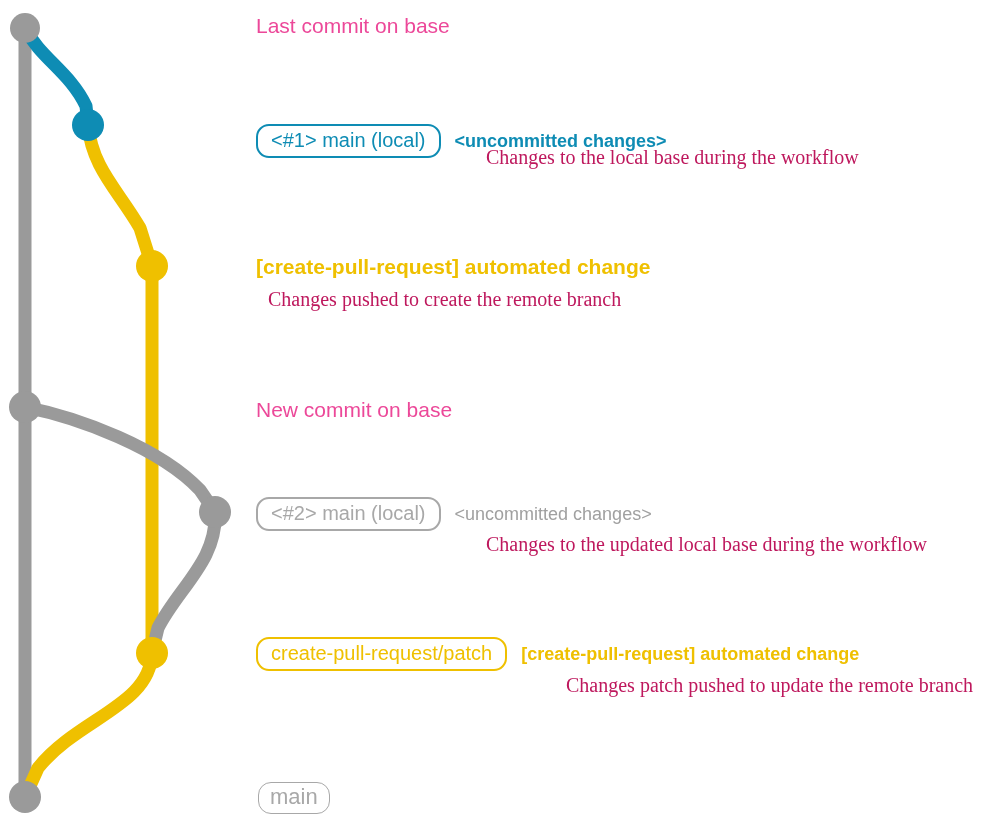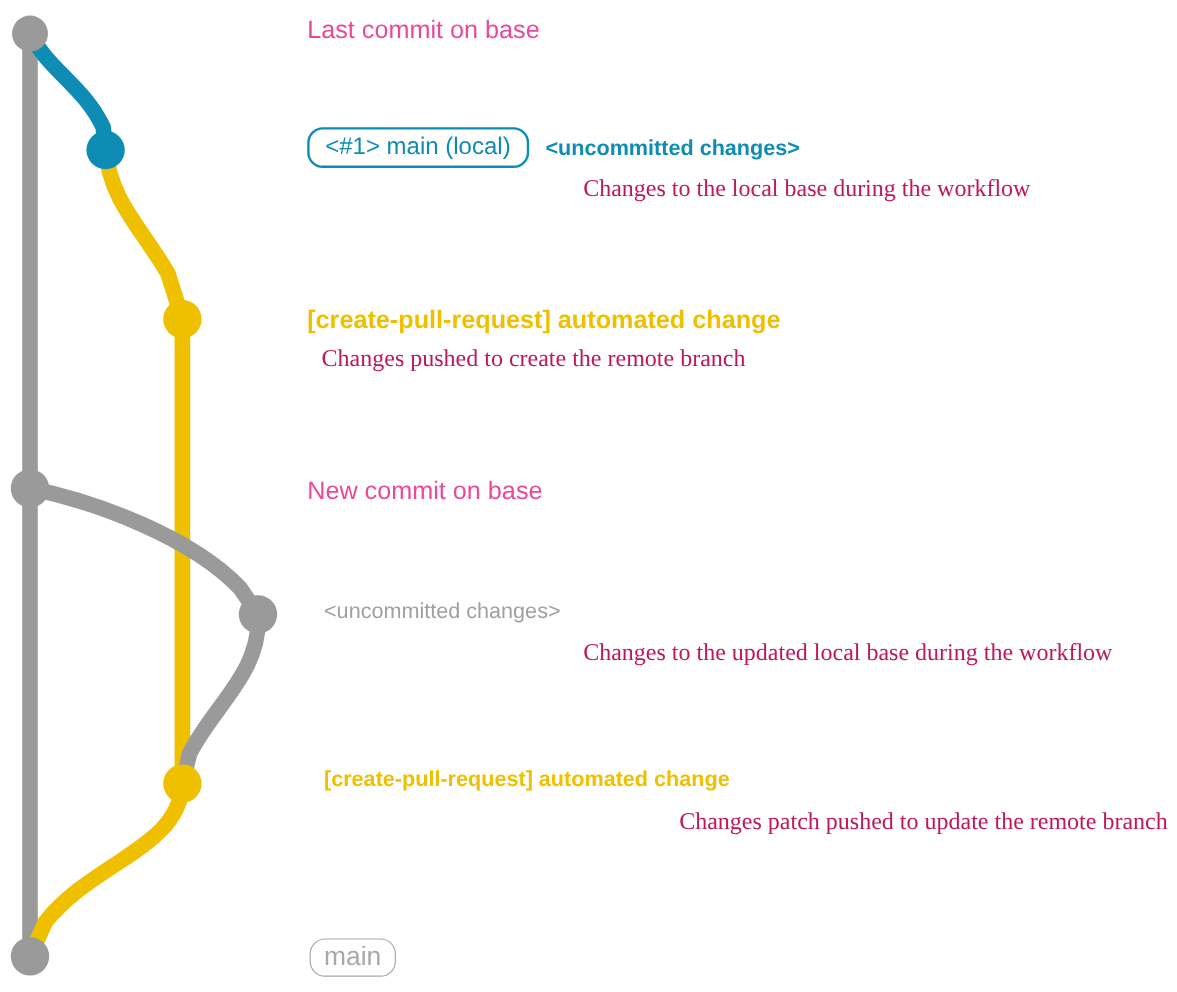--- a/index.html
+++ b/index.html
@@ -109,36 +109,38 @@
     <circle cx="152" cy="266" r="16" fill="#efc000"></circle>
     <circle cx="25" cy="407" r="16" fill="#9a9a9a"></circle>
     <circle cx="215" cy="512" r="16" fill="#9a9a9a"></circle>
     <circle cx="152" cy="653" r="16" fill="#efc000"></circle>
     <circle cx="25" cy="797" r="16" fill="#9a9a9a"></circle>
   </g>
 </svg>
 
 <div class="heading" style="left:256px; top:14px;">Last commit on base</div>
 
-<div class="row" style="left:256px; top:106px;">
+<div class="row" style="left:256px; top:124px;">
   <span class="pill blue">&lt;#1&gt; main (local)</span>
   <span class="subject blue">&lt;uncommitted changes&gt;</span>
 </div>
 <div class="desc" style="left:486px; top:146px;">Changes to the local base during the workflow</div>
 
 <div class="heading gold" style="left:256px; top:255px;">[create-pull-request] automated change</div>
 <div class="desc" style="left:268px; top:288px;">Changes pushed to create the remote branch</div>
 
 <div class="heading" style="left:256px; top:398px;">New commit on base</div>
 
 <div class="row" style="left:256px; top:497px;">
+  <span class="pill gray">&lt;#2&gt; main (local)</span>
   <span class="subject gray">&lt;uncommitted changes&gt;</span>
 </div>
 <div class="desc" style="left:486px; top:533px;">Changes to the updated local base during the workflow</div>
 
 <div class="row" style="left:256px; top:637px;">
+  <span class="pill gold">create-pull-request/patch</span>
   <span class="subject gold">[create-pull-request] automated change</span>
 </div>
 <div class="desc" style="left:566px; top:674px;">Changes patch pushed to update the remote branch</div>
 
 <div class="row" style="left:258px; top:782px;">
   <span class="pill gray small">main</span>
 </div>
 
 </body></html>

